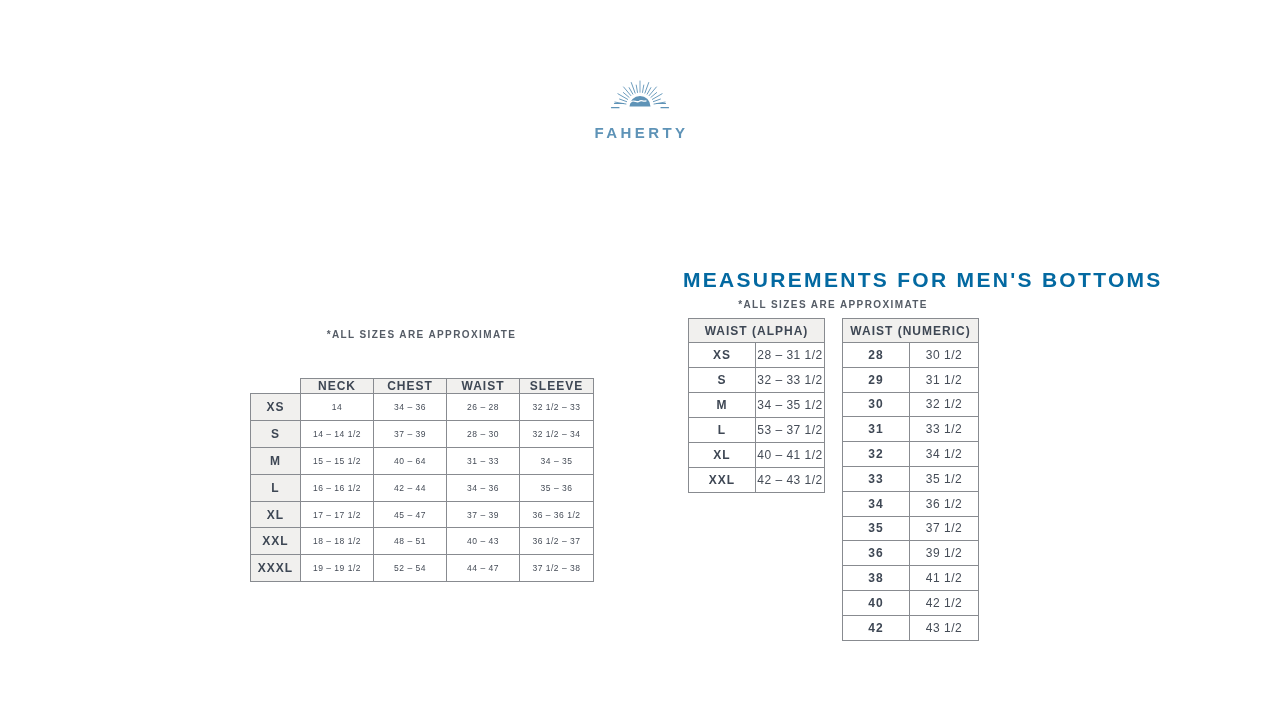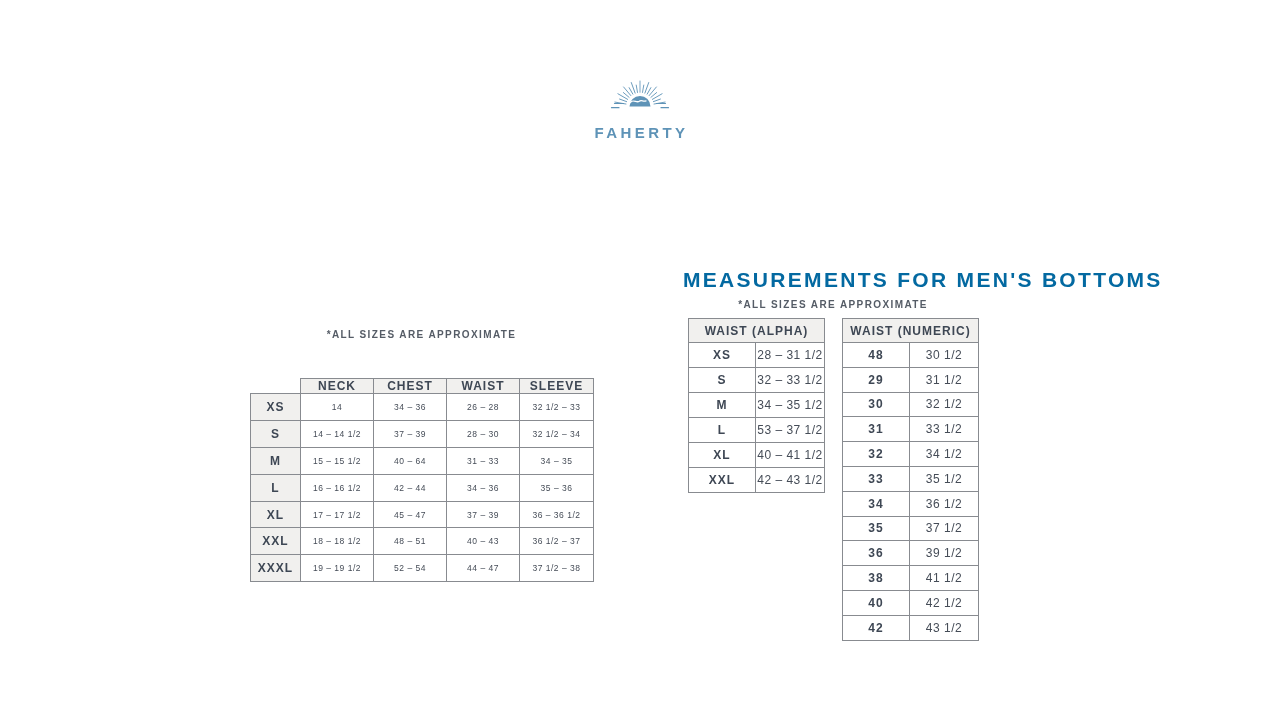--- a/index.html
+++ b/index.html
@@ -206,21 +206,21 @@
   <table class="numeric-table">
     <colgroup>
         <col style="width:67px">
         <col style="width:69px">
       </colgroup>
     <tbody>
         <tr class="head">
       <th colspan="2">WAIST (NUMERIC)</th>
     </tr>
     <tr class="body">
-      <td class="rowlab">48</td>
+      <td class="rowlab">28</td>
       <td>30 1/2</td>
     </tr>
     <tr class="body">
       <td class="rowlab">29</td>
       <td>31 1/2</td>
     </tr>
     <tr class="body">
       <td class="rowlab">30</td>
       <td>32 1/2</td>
     </tr>

